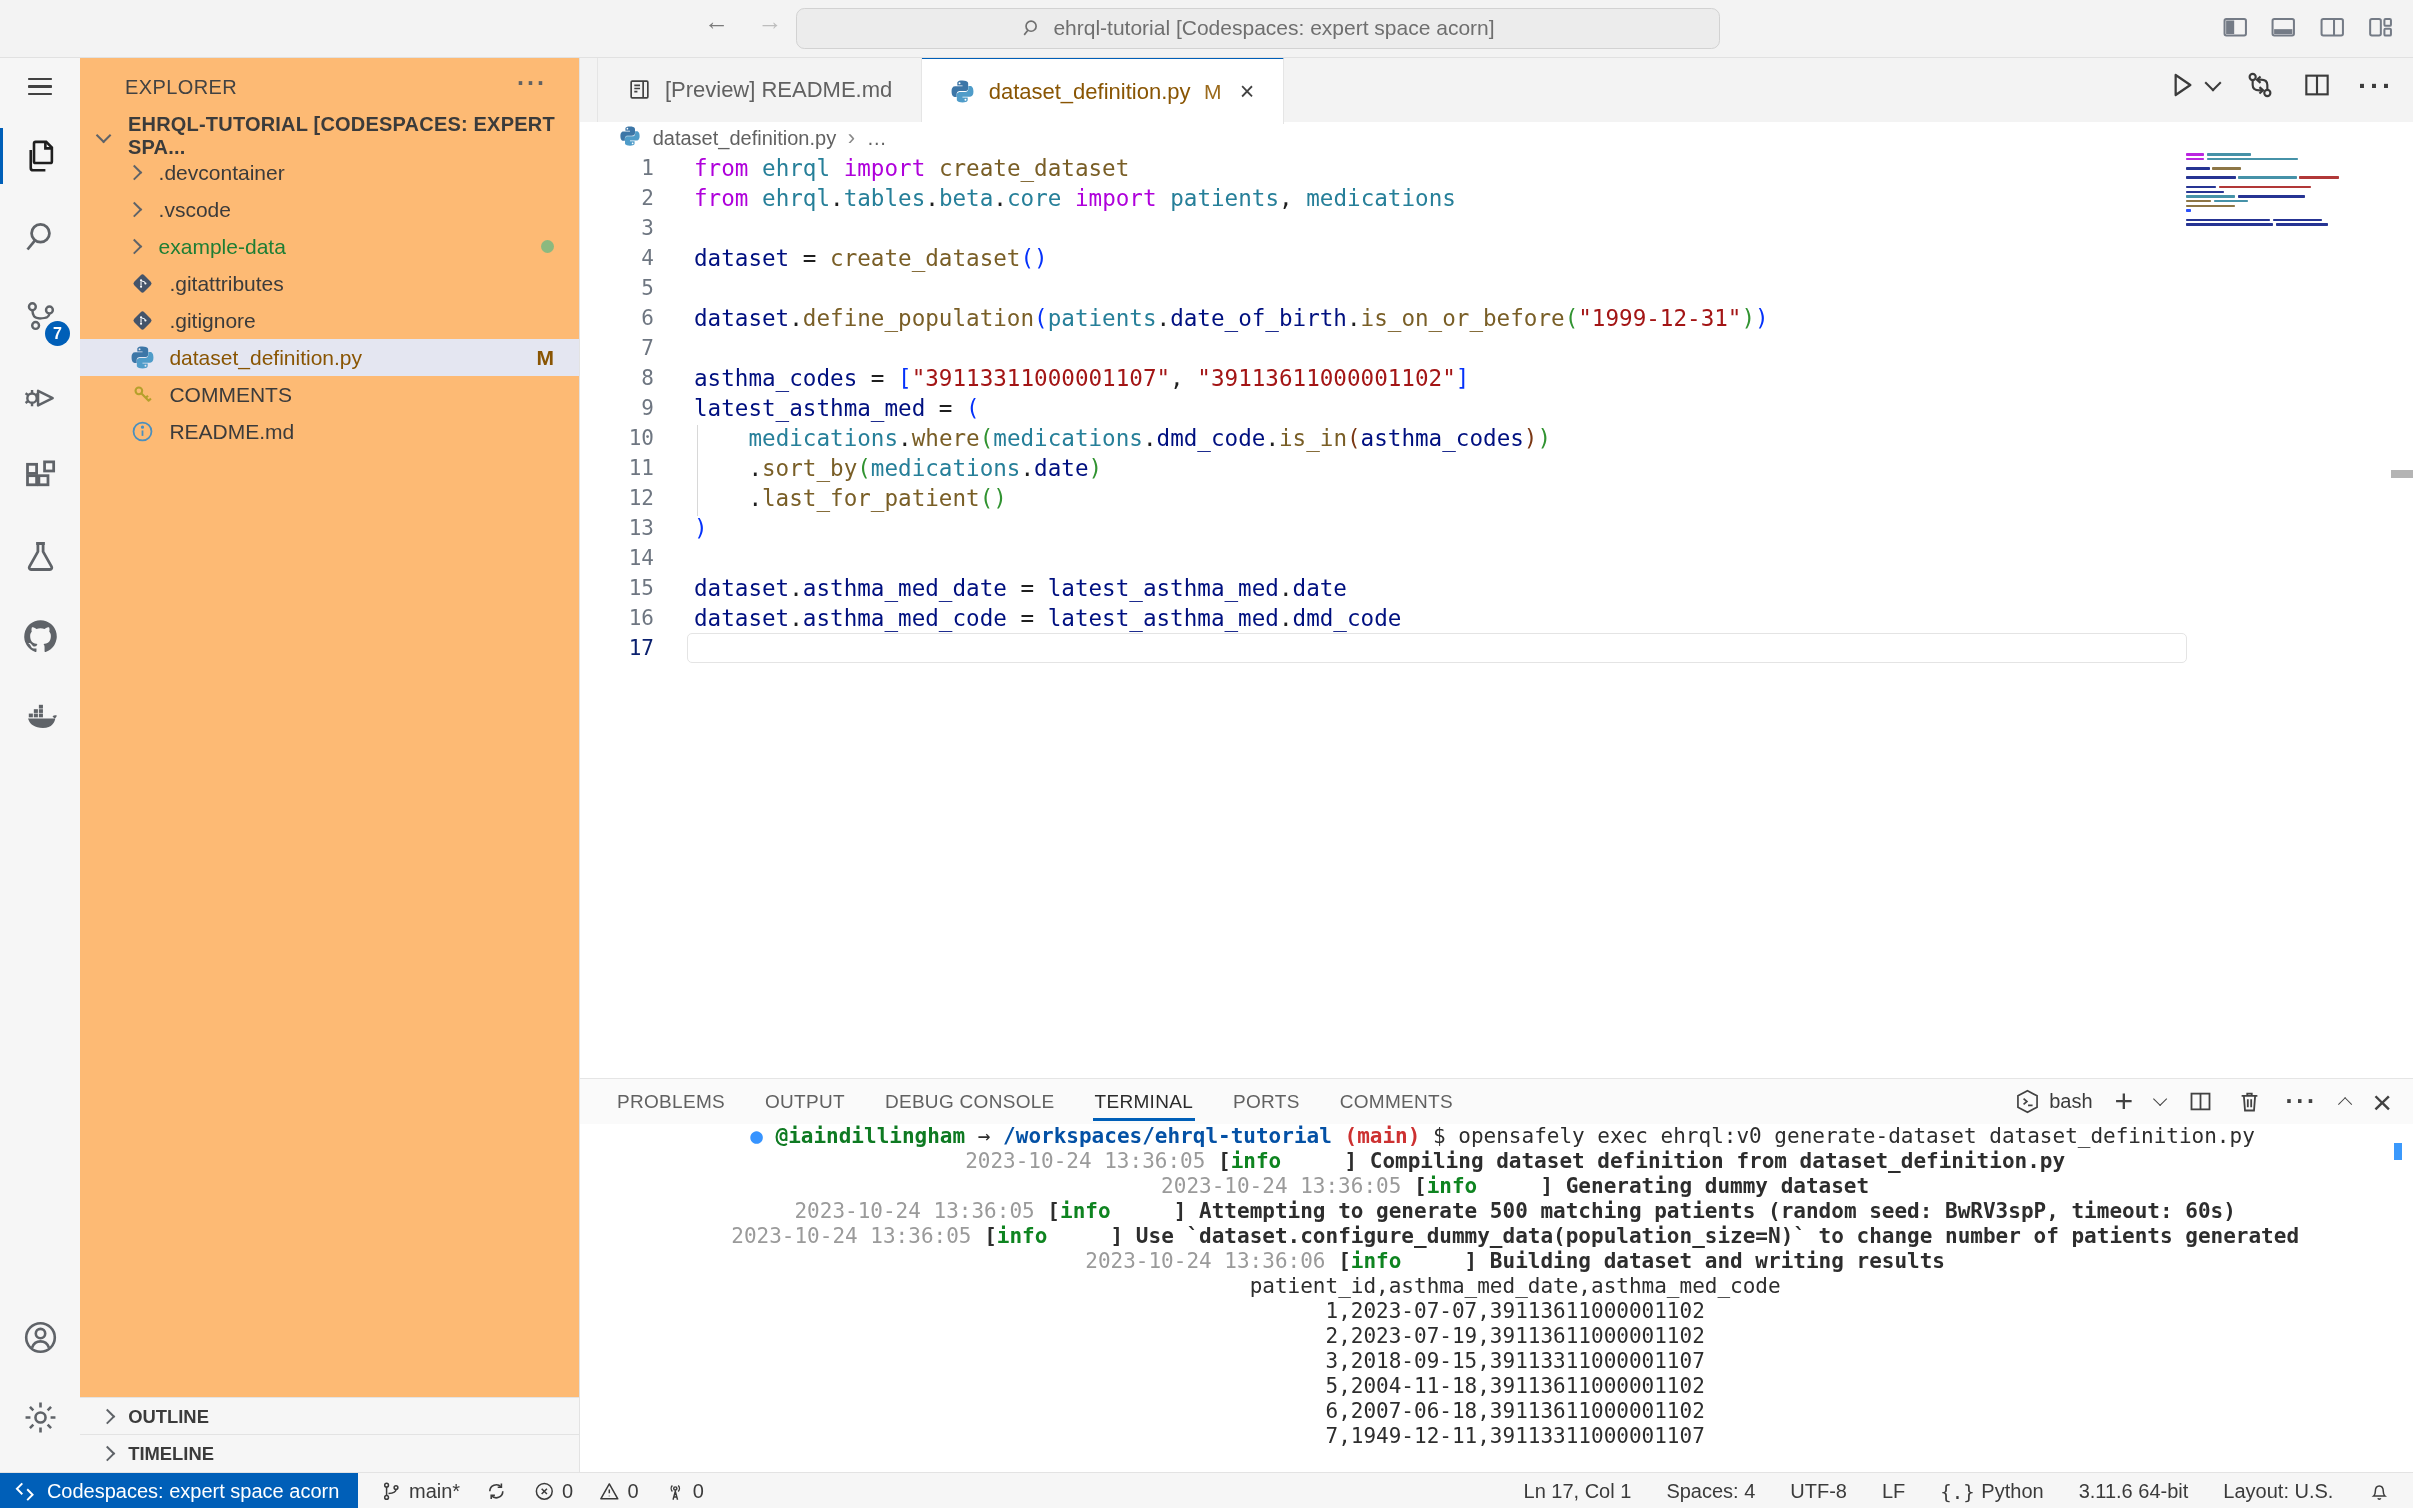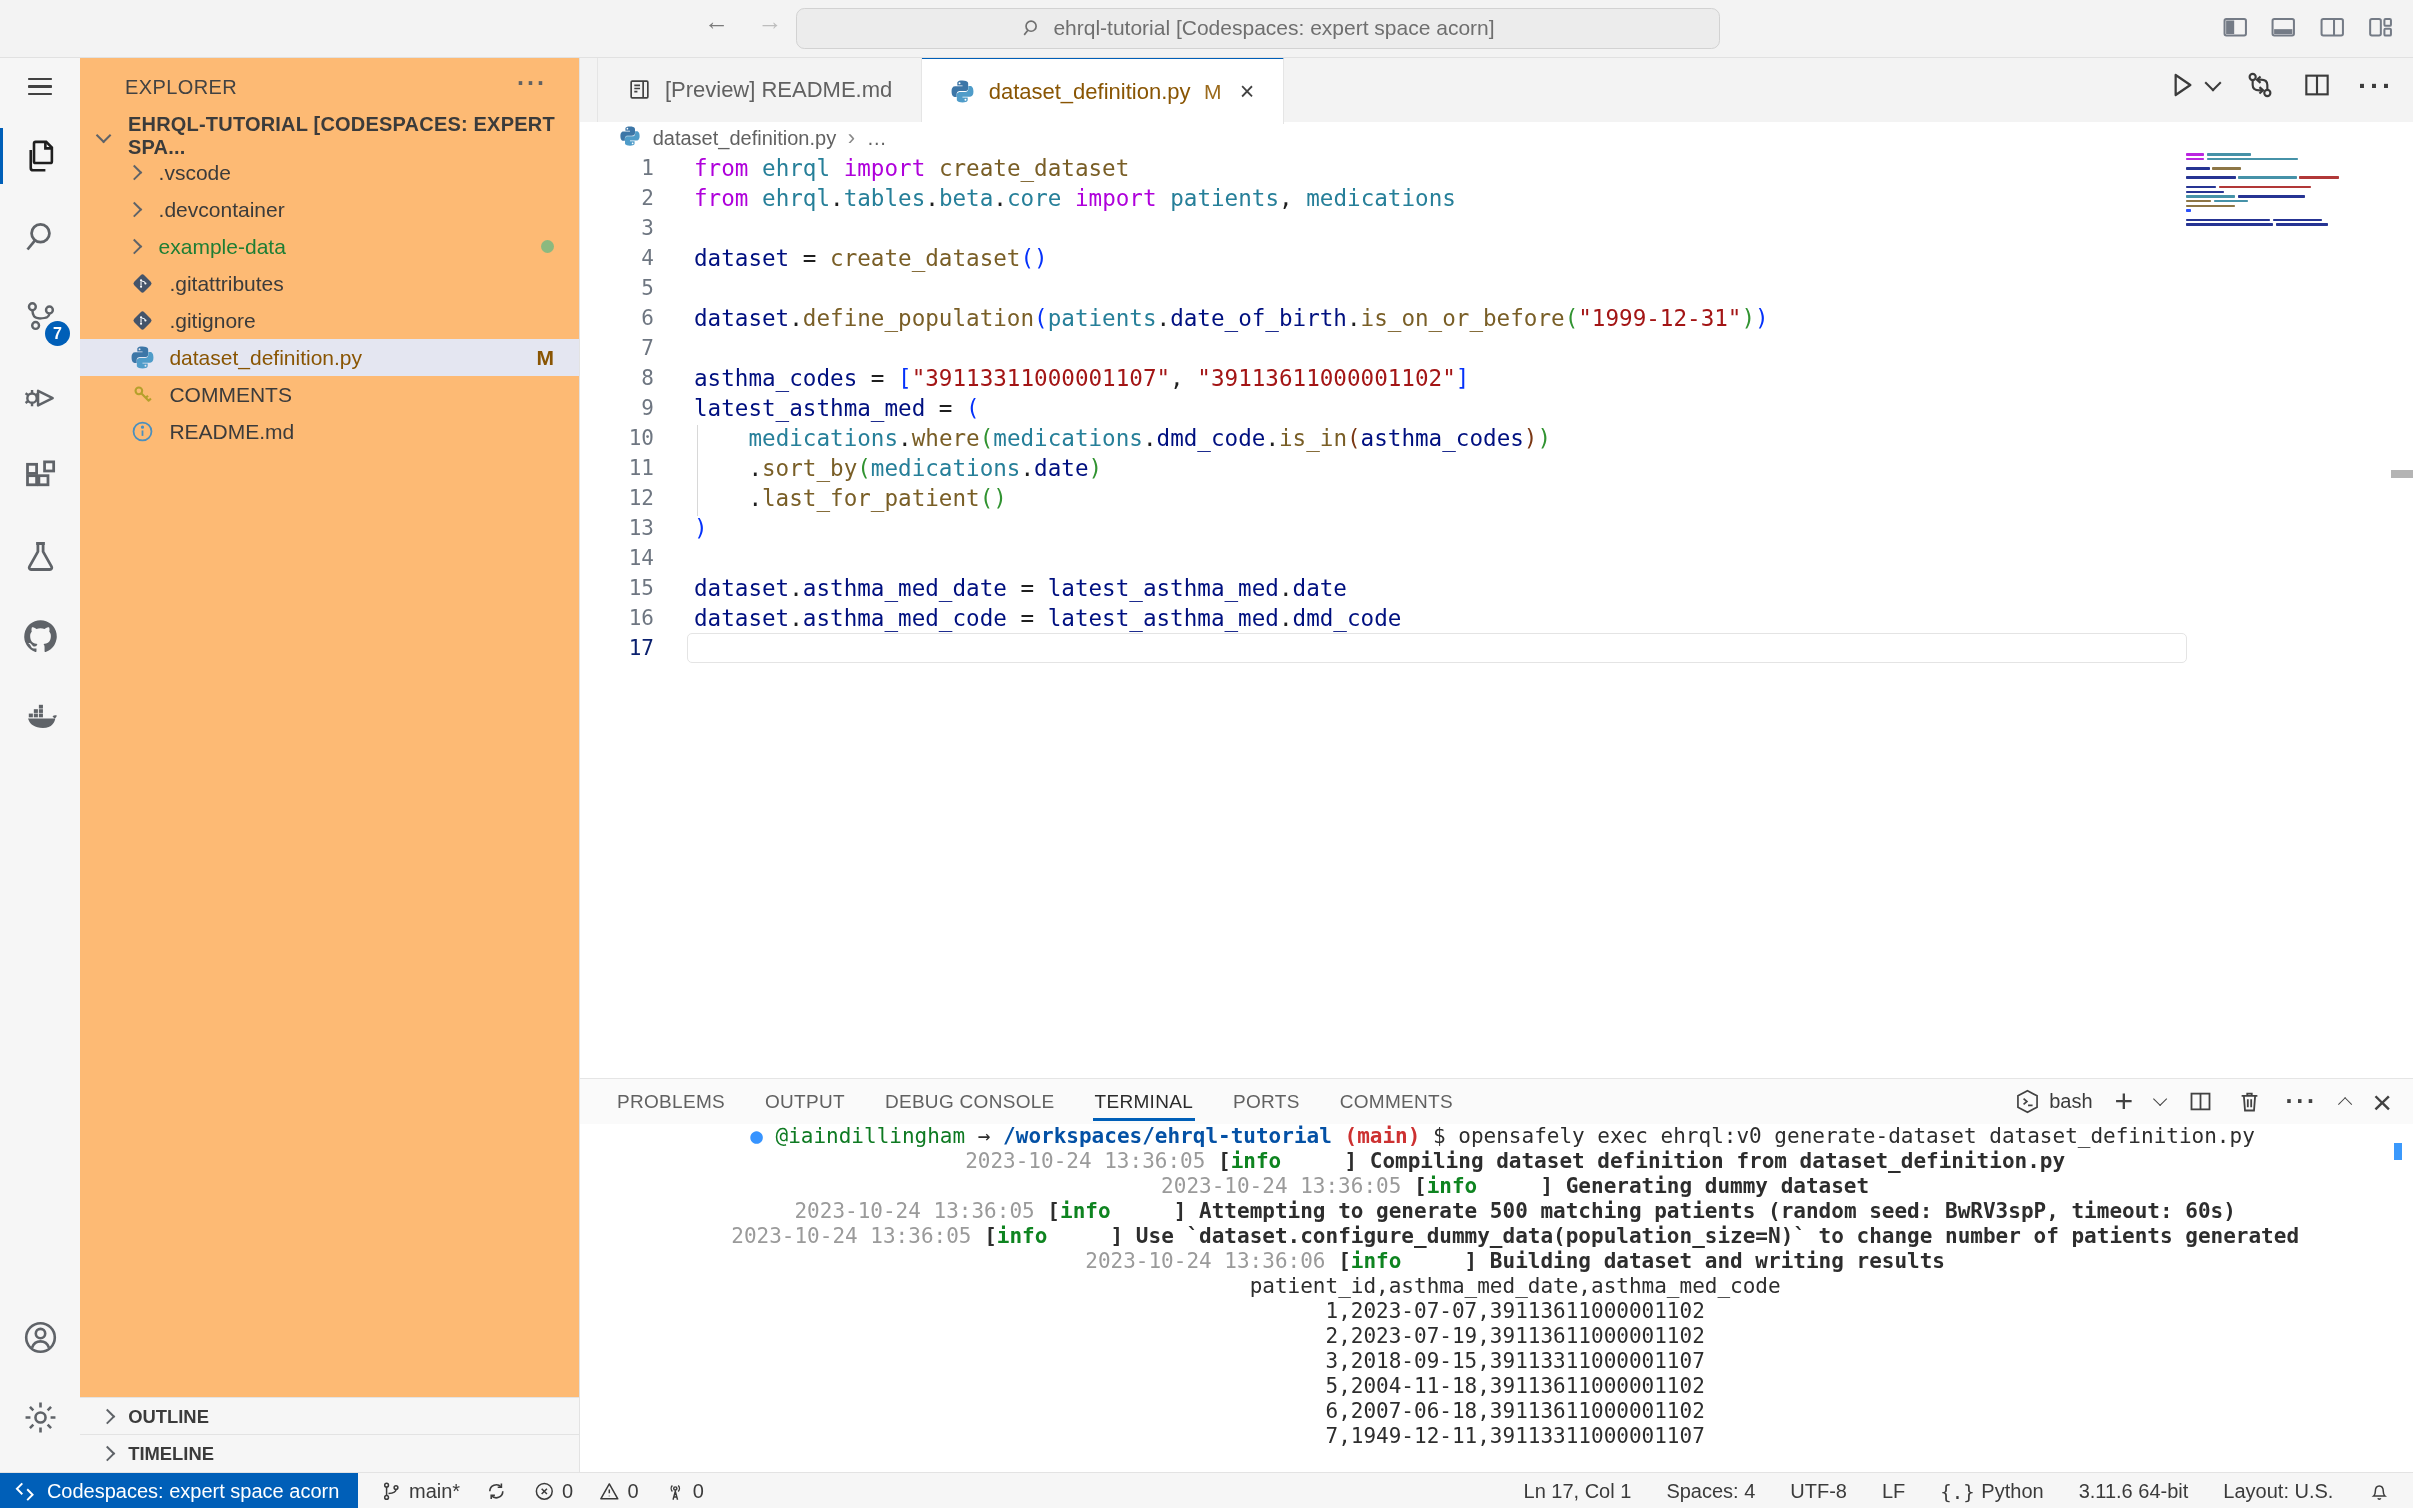--- a/index.html
+++ b/index.html
@@ -101,21 +101,21 @@
   .panel-actions svg{width:27px;height:27px;display:block;}
   .pa-shell{display:flex;align-items:center;gap:8.4px;font-size:20px;color:#3b3b3b;}
   .pa-plus{font-size:32px;font-weight:200;}
   .pa-chev{width:9.2px;height:9.2px;border-right:1.8px solid #424242;border-bottom:1.8px solid #424242;transform:rotate(45deg);margin-top:-5px;}
   .pa-chev.up{transform:rotate(-135deg);margin-top:5px;}
   .pa-dots{font-size:25px;letter-spacing:2.5px;font-weight:bold;}
   .pa-close{font-size:34px;line-height:1;}
   .terminal{position:absolute;left:0;top:45px;right:0;bottom:0;padding-left:11px;
             font-family:"DejaVu Sans Mono","Liberation Mono",monospace;font-size:21px;line-height:25px;
             white-space:pre;color:#2d2d2d;overflow:hidden;}
-  .t-dot{color:#3794ff;} .t-user{color:#0e7a22;font-weight:normal;} .t-path{color:#0451a5;font-weight:bold;}
+  .t-dot{color:#3794ff;} .t-user{color:#0e7a22;font-weight:bold;} .t-path{color:#0451a5;font-weight:bold;}
   .t-git{color:#cd3131;font-weight:bold;} .t-time{color:#9a9a9a;} .t-info{color:#0e8420;font-weight:bold;}
   .t-msg{color:#2d2d2d;font-weight:bold;} .t-plain{color:#2d2d2d;}
   .term-scroll{position:absolute;right:11.7px;top:64px;width:8.4px;height:17px;background:#3b99fc;}
   
   .statusbar{position:absolute;left:0;top:1472px;width:2413px;height:37px;background:#f6f6f6;
              border-top:0.8px solid #e3e3e3;display:flex;align-items:center;font-size:20px;color:#3b3b3b;}
   .remote-badge{height:37px;background:#005fb8;color:#fff;display:flex;align-items:center;gap:10px;
                 padding:0 18.4px 0 13.4px;font-size:20px;}
   .remote-badge svg{width:23.5px;height:23.5px;}
   .sb-group{display:flex;align-items:center;gap:25px;padding-left:22px;}
@@ -274,25 +274,25 @@
       <span>EXPLORER</span>
       <span class="sb-actions">···</span>
     </div>
     <div class="tree" id="tree">
         <div class="tree-row tr-root">
           <span class="tr-chev chev-down"></span>
           <span>EHRQL-TUTORIAL [CODESPACES: EXPERT SPA...</span>
         </div>
         <div class="tree-row tr-child">
           <span class="tr-chev chev-right"></span>
-          <span>.vscode</span>
+          <span>.devcontainer</span>
         </div>
         <div class="tree-row tr-child">
           <span class="tr-chev chev-right"></span>
-          <span>.devcontainer</span>
+          <span>.vscode</span>
         </div>
         <div class="tree-row tr-child">
           <span class="tr-chev chev-right"></span>
           <span class="lbl-green">example-data</span>
           <span class="tr-dot"></span>
         </div>
         <div class="tree-row tr-file">
           <span class="tr-icon">
             <svg viewBox="0 0 24 24">
               <rect x="5.2" y="5.2" width="13.6" height="13.6" rx="2.4" transform="rotate(45 12 12)" fill="#44546a"></rect>

